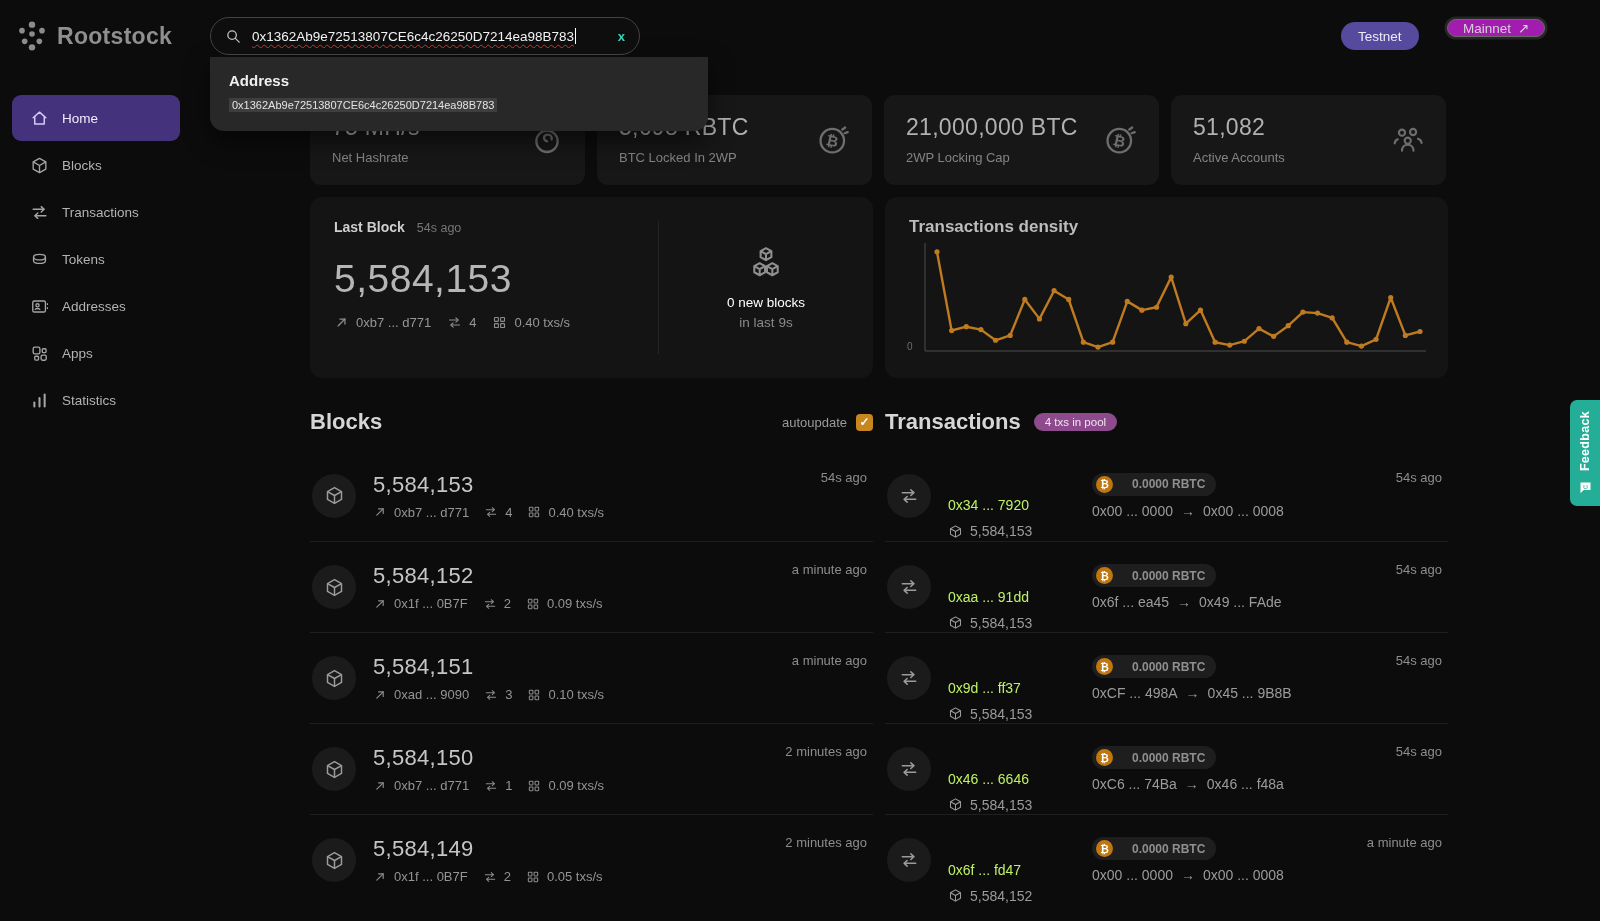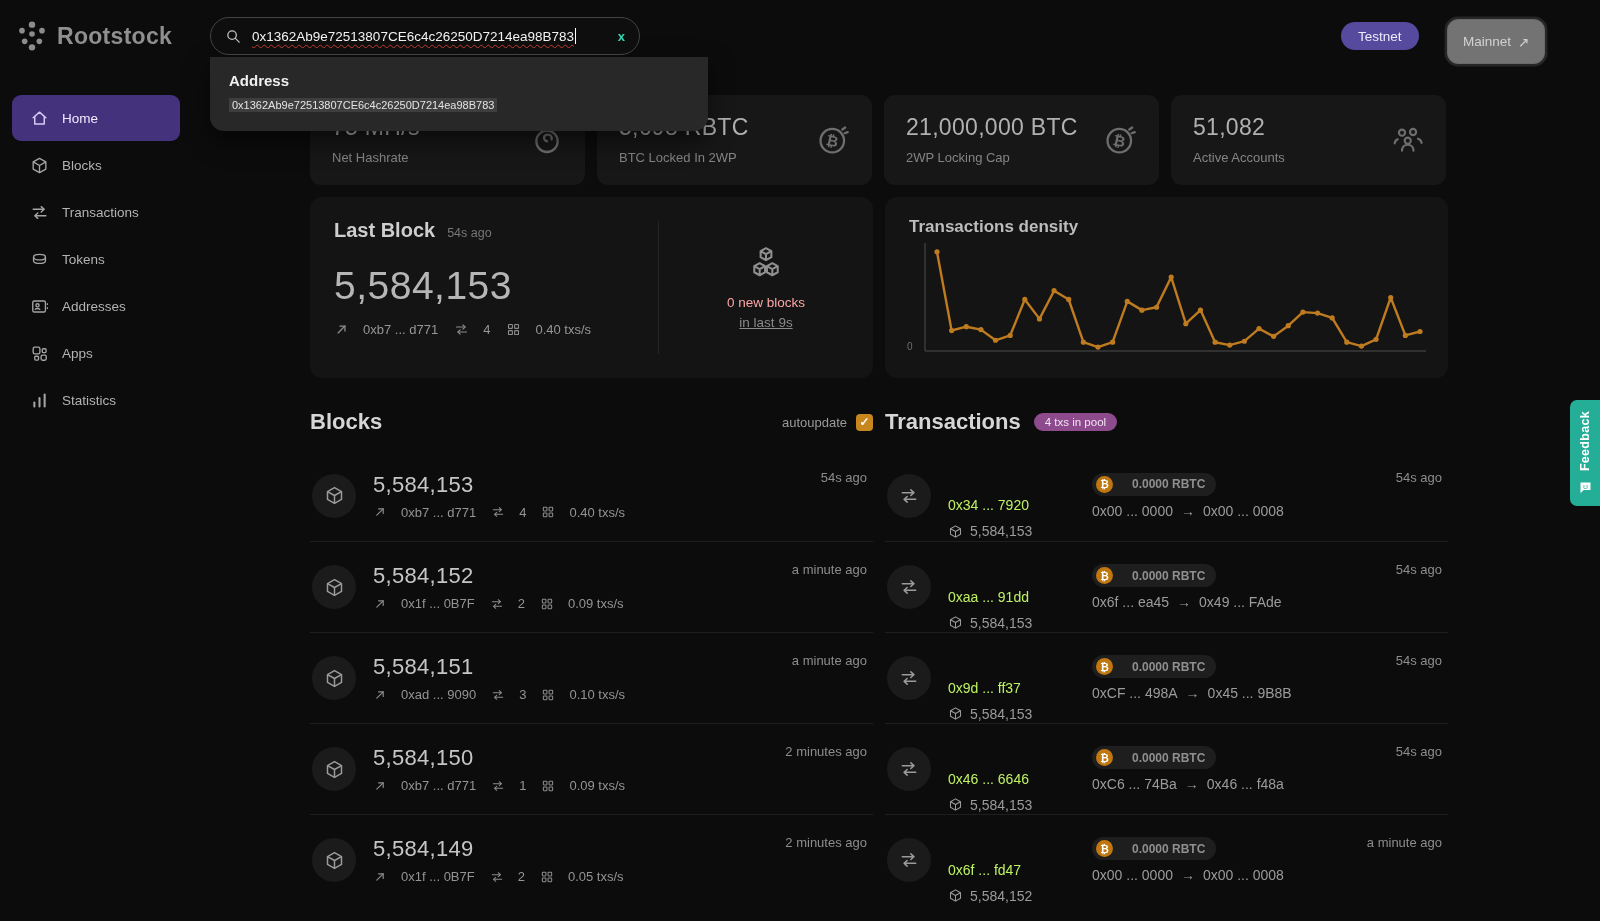--- a/index.html
+++ b/index.html
@@ -34,24 +34,24 @@
   .dd-cat { font-size:15px; font-weight:700; color:#f0f0f0; }
   .dd-result { display:inline-block; margin-top:9px; font-size:11px; color:#e3e3e3;
     background:#3e3e3e; padding:1px 3px; }
 
   .pill-testnet {
     position:absolute; left:1341px; top:22px; height:28px; padding:0 17px;
     background:#564a9e; border-radius:14px; color:#ece9f8; font-size:13.5px;
     display:flex; align-items:center; cursor:pointer;
   }
   .pill-mainnet {
-    position:absolute; left:1447px; top:19px; height:45px; padding:0 15px;
+    position:absolute; left:1447px; top:19px; height:18px; padding:0 15px;
     border:1px solid #6a6a6a; box-shadow:0 0 0 2.5px rgba(130,130,130,.22);
-    border-radius:11px; color:#d2d2d2; font-size:13.5px;
-    display:flex; align-items:center; gap:7px; cursor:pointer; background:#737373;
+    border-radius:16px; color:#d2d2d2; font-size:13.5px;
+    display:flex; align-items:center; gap:7px; cursor:pointer; background:#a21caf;
   }
 
   
   .sidebar { position:absolute; left:12px; top:95px; width:168px; }
   .side-item { height:46px; display:flex; align-items:center; gap:13px; padding-left:18px;
     border-radius:9px; color:#b3b3b3; font-size:13.5px; cursor:pointer; margin-bottom:1px; }
   .side-item .ic { color:#a5a5a5; }
   .side-item.active { background:#45327c; color:#efeaff; }
   .side-item.active .ic { color:#d4c9f4; }
 
@@ -59,31 +59,31 @@
   .statcard { position:absolute; top:95px; width:275px; height:90px; background:#171717;
     border-radius:11px; padding:19px 22px; display:flex; justify-content:space-between; }
   .stat-value { font-size:23px; font-weight:500; color:#b1b1b1; letter-spacing:.3px; }
   .stat-label { font-size:13px; color:#848484; margin-top:9px; }
   .stat-icon { color:#6e6e6e; align-self:center; }
 
   
   .lastblock { position:absolute; left:310px; top:197px; width:563px; height:181px;
     background:#141414; border-radius:12px; padding:22px 24px; }
   .lb-head { display:flex; align-items:baseline; gap:12px; }
-  .lb-title { font-size:20px; font-weight:700; color:#cecece; }
+  .lb-title { font-size:14px; font-weight:700; color:#cecece; }
   .lb-time { font-size:12.5px; color:#767676; }
   .lb-number { font-size:39px; font-weight:500; color:#b6b6b6; margin-top:22px; letter-spacing:.5px; }
   .lb-meta { display:flex; align-items:center; gap:16px; margin-top:14px; color:#969696; font-size:13px; }
-  .meta-item { display:flex; align-items:center; gap:14px; }
+  .meta-item { display:flex; align-items:center; gap:7px; }
   .meta-item .ic { color:#8d8d8d; }
   .lb-divider { position:absolute; left:348px; top:24px; bottom:24px; width:1px; background:#242424; }
   .lb-right { position:absolute; left:349px; right:0; top:0; bottom:0;
     display:flex; flex-direction:column; align-items:center; justify-content:center; }
-  .lb-newblocks { color:#fca5a5; font-size:13.5px; margin-top:12px; }
-  .lb-newblocks-sub { color:#8a8a8a; font-size:13.5px; margin-top:5px;text-decoration:underline; }
+  .lb-newblocks { color:#ffffff; font-size:13.5px; margin-top:12px; }
+  .lb-newblocks-sub { color:#8a8a8a; font-size:13.5px; margin-top:5px; }
 
   
   .chartcard { position:absolute; left:885px; top:197px; width:563px; height:181px;
     background:#141414; border-radius:12px; padding:20px 24px; }
   .chart-title { font-size:17px; font-weight:700; color:#bcbcbc; }
   .chart-zero { position:absolute; left:22px; bottom:26px; font-size:10px; color:#6f6f6f; }
   .chart-svg { position:absolute; left:38px; top:44px; }
 
   
   .section { position:absolute; width:563px; }

